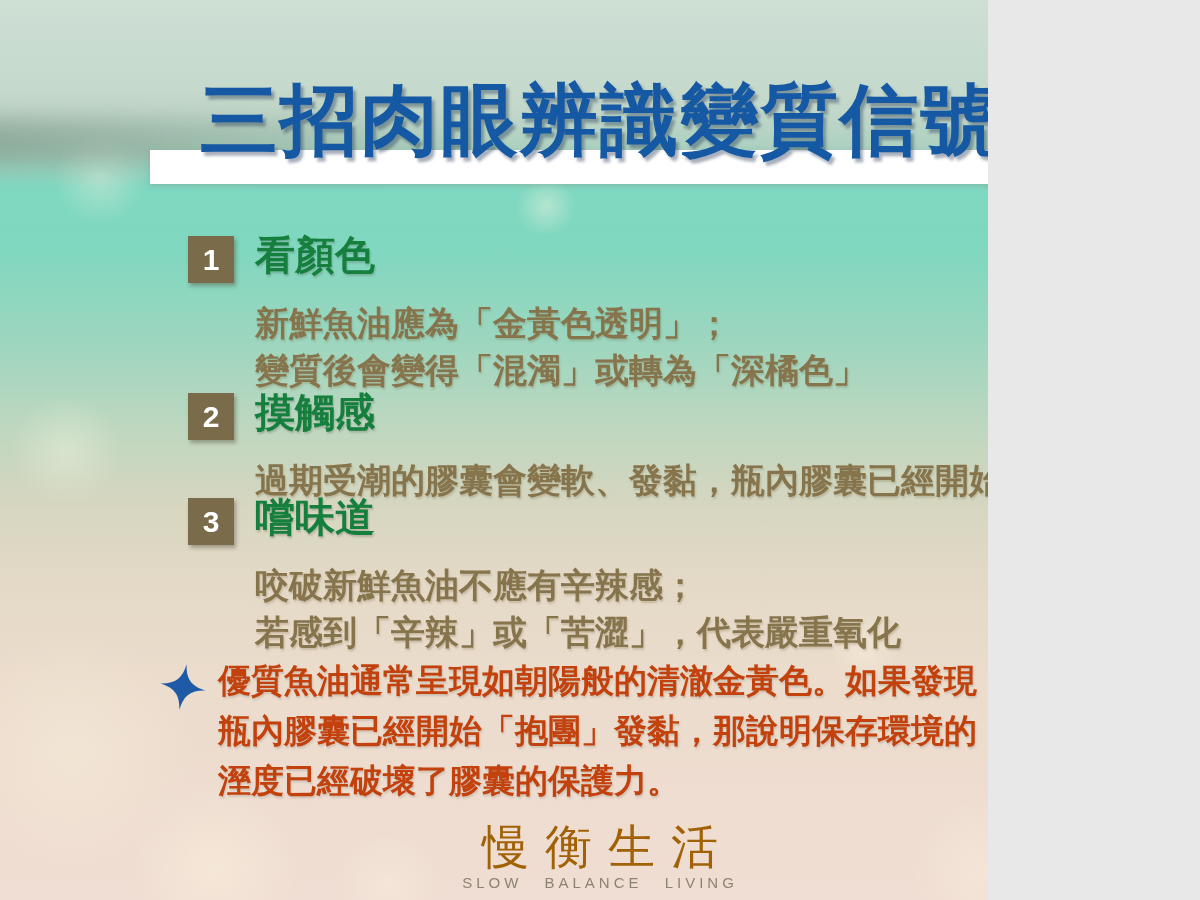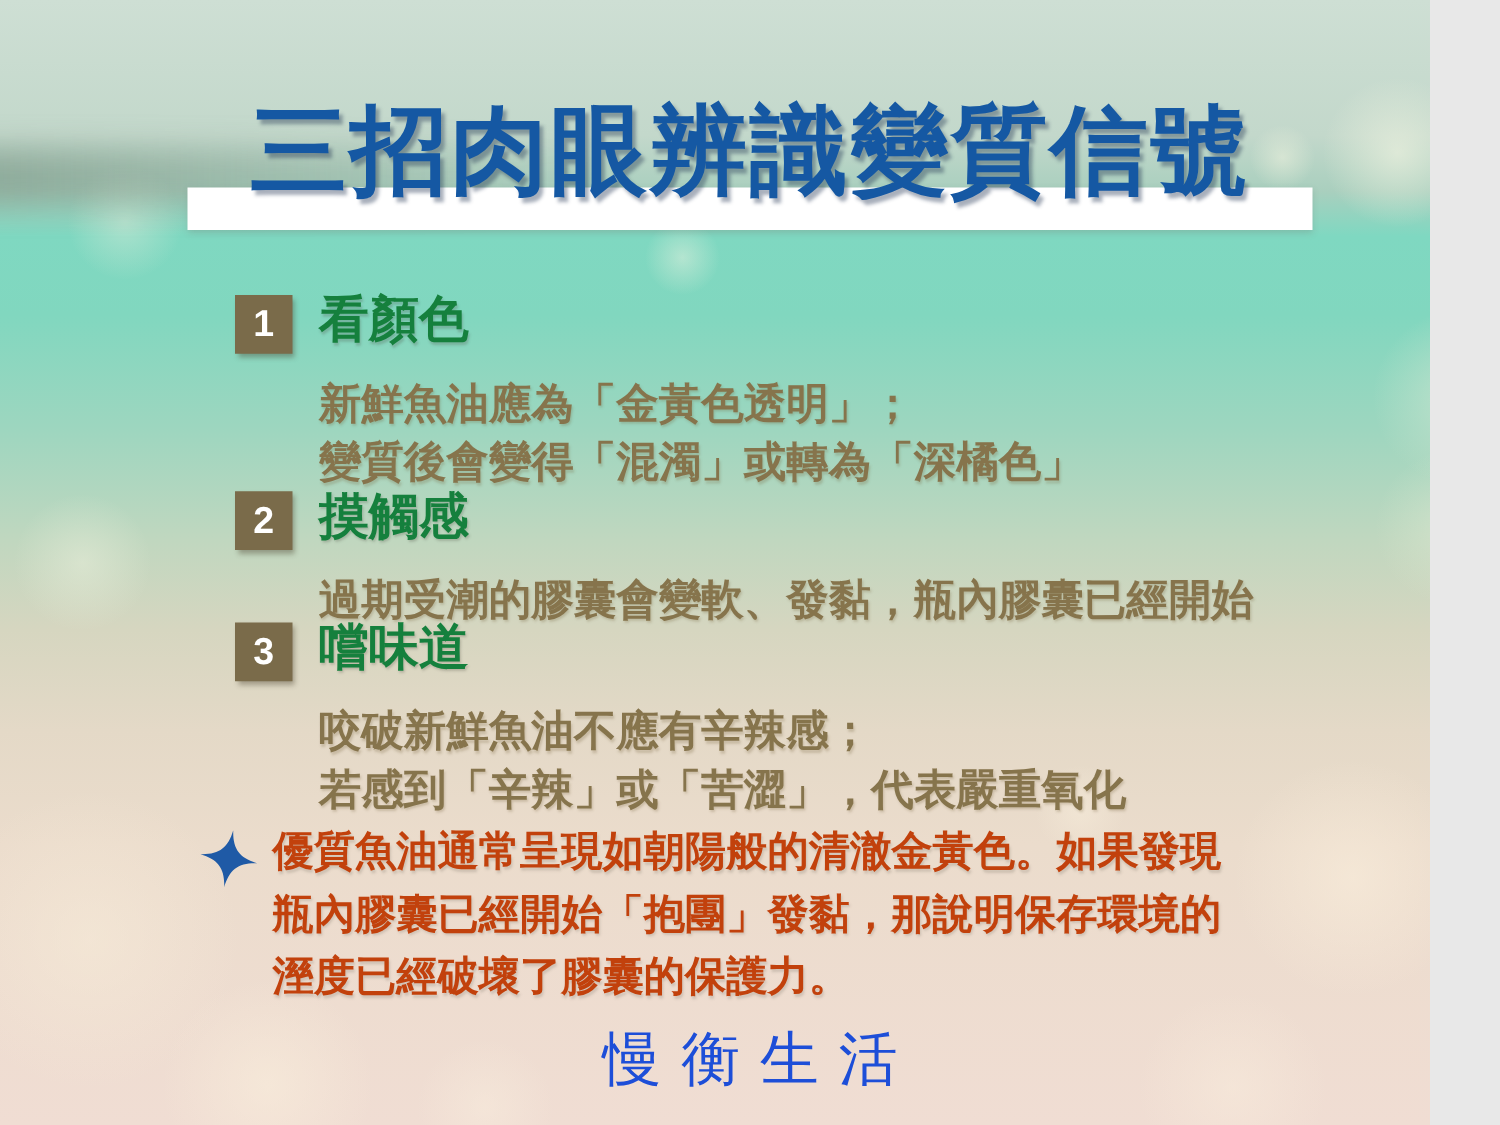--- a/index.html
+++ b/index.html
@@ -1,17 +1,17 @@
 <!DOCTYPE html>
 <html><head>
 <meta charset="utf-8">
 <style>
   html,body { margin:0; padding:0; background:#e8e8e8; }
   .canvas {
-    position:relative; width:1144px; height:900px; overflow:hidden;
+    position:relative; width:988px; height:900px; overflow:hidden;
     font-family:"Liberation Sans","DejaVu Sans",sans-serif;
     text-decoration:underline;
   }
   
   .bg {
     position:absolute; inset:0;
     background:linear-gradient(180deg,
       #cedfd4 0%, #c3d8cb 12%, #a9cfbe 17%,
       #7fd8c1 21%, #81d7bf 28%, #9dd6bf 38%,
       #c0d7bf 48%, #d6d6c0 56%, #e4d9c7 65%,
@@ -78,21 +78,21 @@
     transform:rotate(9deg);
   }
   .note-text {
     font-size:33px; font-weight:700; color:#c2410c; line-height:50px;
     white-space:pre-line; text-shadow:1px 2px 2px rgba(120,110,100,.25);
   }
   
   .footer-logo {
     position:absolute; left:0; top:816px; width:1200px; text-align:center;
     font-family:"Liberation Serif","DejaVu Serif",serif;
-    font-size:47px; font-weight:400; color:#1d4ed8;
+    font-size:47px; font-weight:400; color:#a16207;
     letter-spacing:16px; text-indent:16px; z-index:2;
   }
   .footer-tagline {
     position:absolute; left:0; top:874px; width:1200px; text-align:center;
     font-size:15px; font-weight:500; color:#8d8374;
     letter-spacing:4px; word-spacing:14px; z-index:2;
   }
 </style>
 </head>
 <body>
@@ -128,13 +128,14 @@
   <div class="note">
     <svg class="sparkle" viewBox="0 0 100 100" aria-hidden="true">
       <path d="M50 0 C54 32 68 46 100 50 C68 54 54 68 50 100 C46 68 32 54 0 50 C32 46 46 32 50 0 Z" fill="#1f5aa6"></path>
     </svg>
     <div class="note-text">優質魚油通常呈現如朝陽般的清澈金黃色。如果發現
 瓶內膠囊已經開始「抱團」發黏，那說明保存環境的
 溼度已經破壞了膠囊的保護力。</div>
   </div>
 
   <div class="footer-logo">慢衡生活</div>
+  <div class="footer-tagline">SLOW BALANCE LIVING</div>
 </div>
 
 </body></html>

